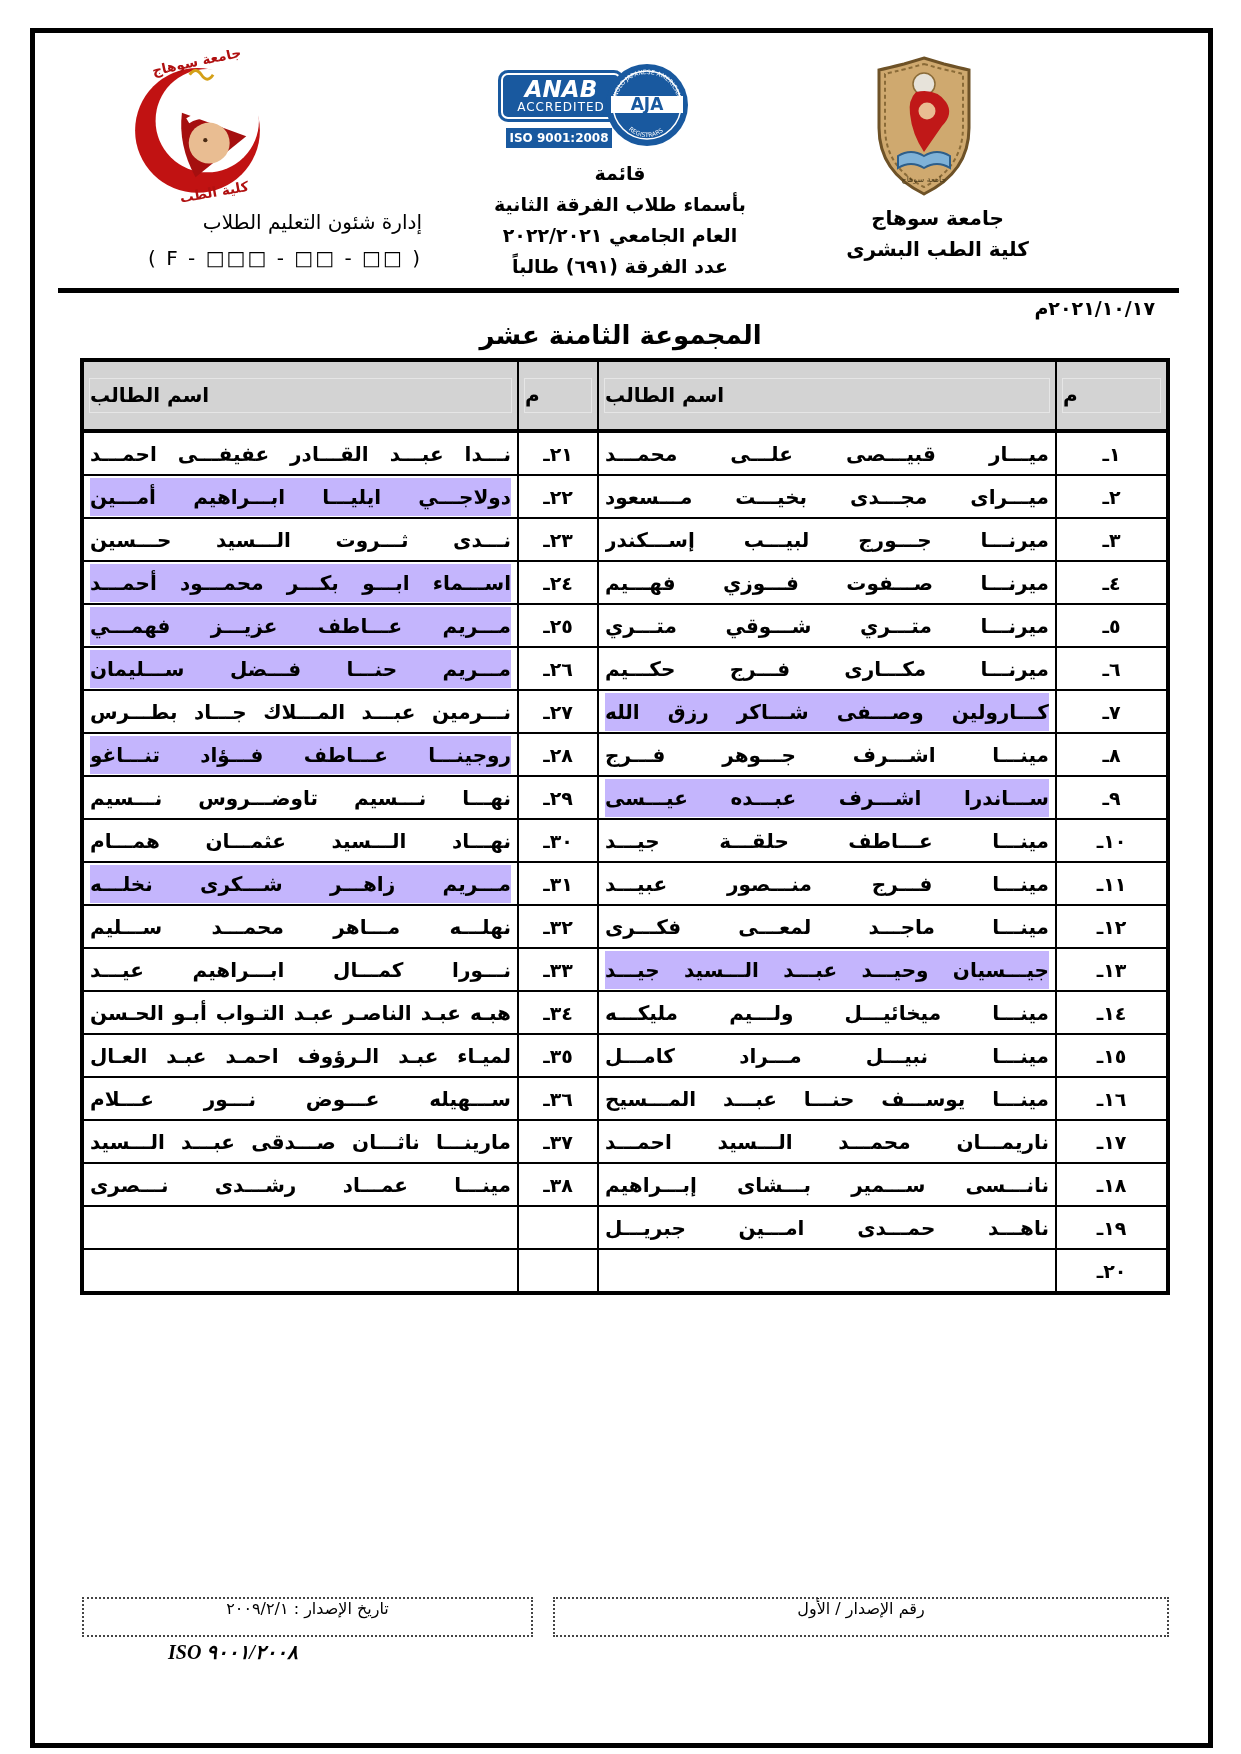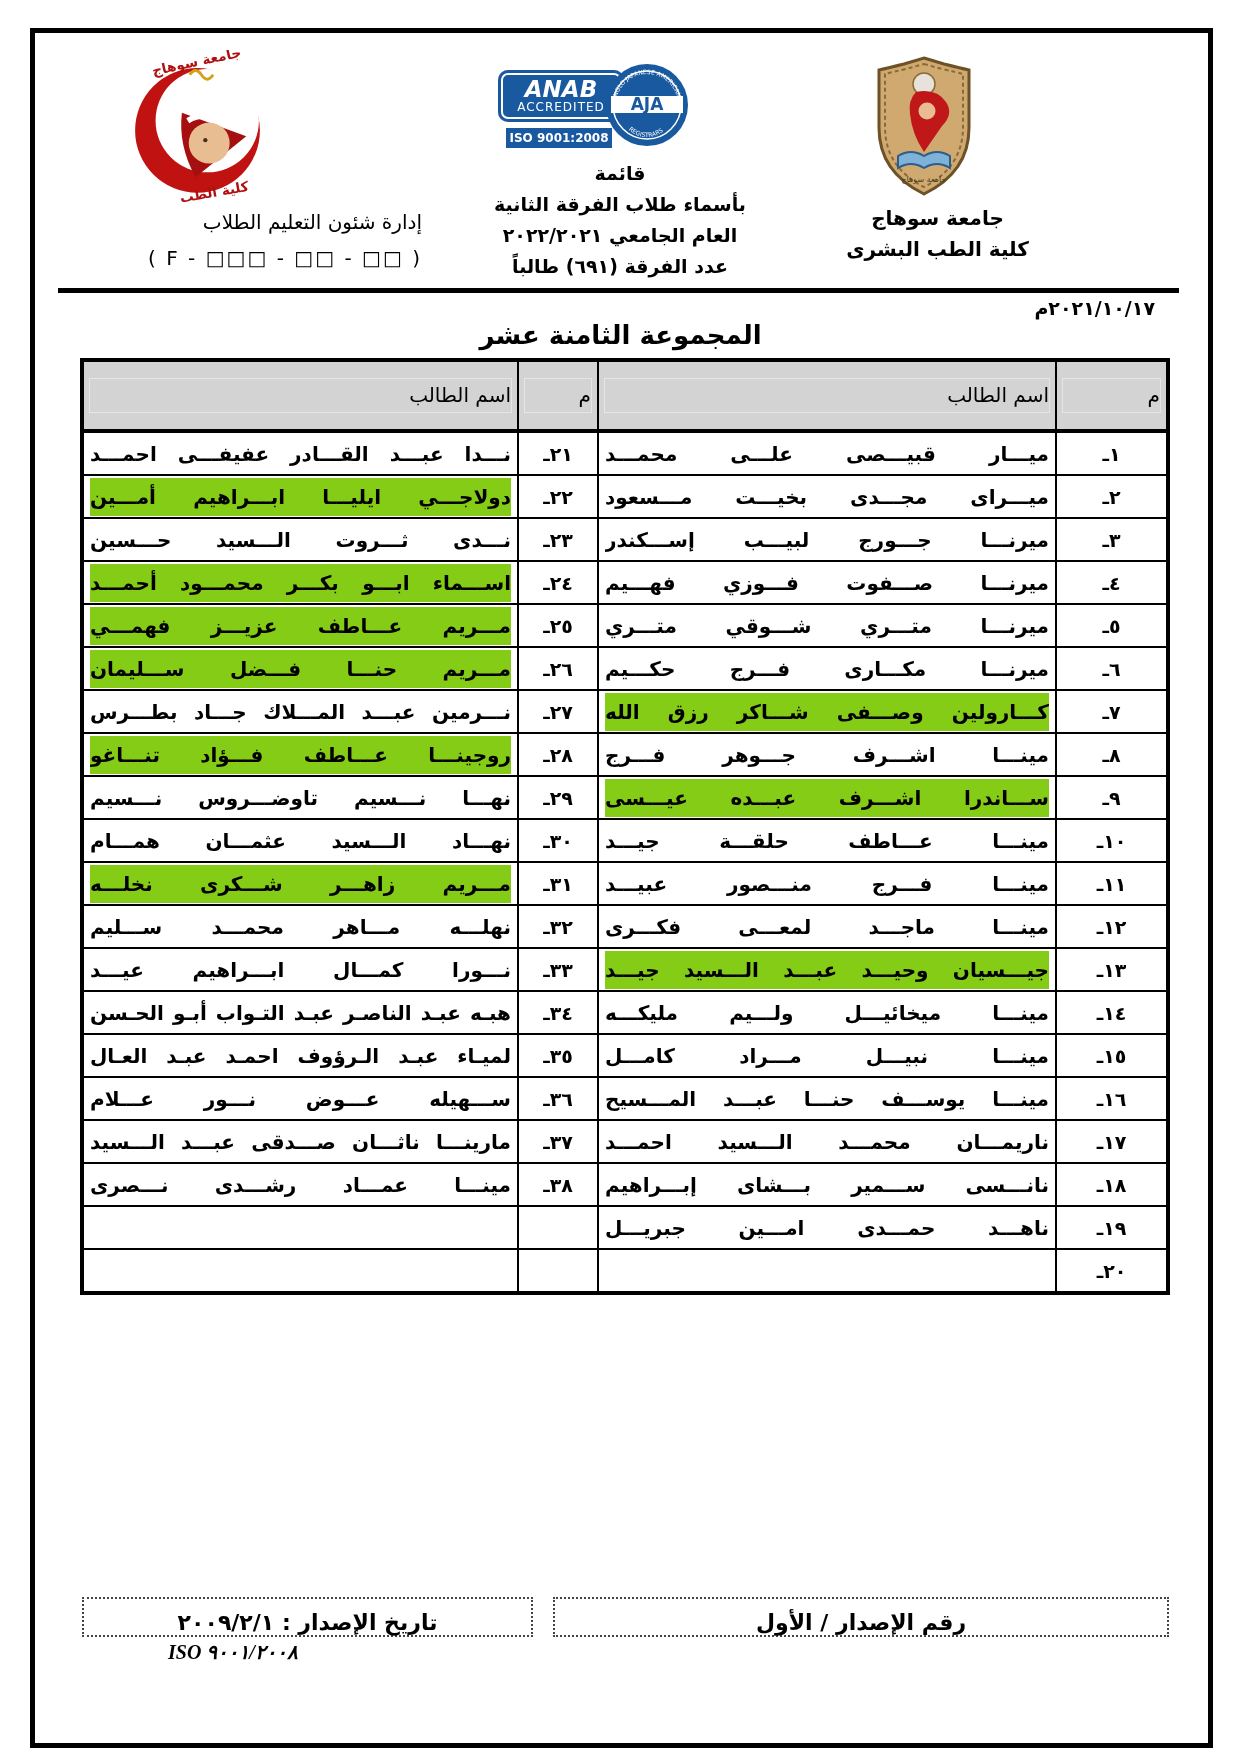--- a/index.html
+++ b/index.html
@@ -25,28 +25,28 @@
   .logo-aja{position:absolute;left:604px;top:62px;width:86px;height:86px;}
 
   .rule{position:absolute;left:58px;top:288px;right:62px;height:5px;background:#000;}
   .date-line{position:absolute;top:297px;right:86px;direction:rtl;font-weight:bold;font-size:19px;}
   .doc-title{position:absolute;top:320px;left:0;width:1241px;text-align:center;direction:rtl;font-weight:bold;font-size:26px;}
 
   
   table.tbl{position:absolute;left:80px;top:358px;width:1086px;border-collapse:collapse;direction:rtl;table-layout:fixed;border:4px solid #000;}
   table.tbl td{border:2px solid #000;height:41px;padding:0;vertical-align:middle;}
   table.tbl td.hdr{background:#d3d3d3;height:47px;border-bottom:4px solid #000;}
-  td.hdr .hin{margin:16px 5px;border:1px solid #e6e6e6;text-align:right;font-weight:normal;font-size:20px;line-height:33px;direction:rtl;}
+  td.hdr .hin{margin:16px 5px;border:1px solid #e6e6e6;text-align:left;font-weight:bold;font-size:20px;line-height:33px;direction:rtl;}
   td.num{text-align:center;font-weight:bold;font-size:19px;direction:rtl;}
   td.name{padding:0;}
   td.name .nm{display:block;margin:0 6px;height:38px;line-height:38px;font-weight:bold;font-size:20px;direction:rtl;text-align:justify;text-align-last:justify;white-space:nowrap;overflow:hidden;}
-  td.name .nm.hl{background:#84cc16;}
+  td.name .nm.hl{background:#c4b5fd;}
 
   
-  .fbox{position:absolute;top:1597px;height:36px;border:2px dotted #444;display:flex;align-items:flex-end;justify-content:center;direction:rtl;font-weight:bold;font-size:22px;background:#fff;}
+  .fbox{position:absolute;top:1597px;height:36px;border:2px dotted #444;display:flex;align-items:flex-start;justify-content:center;direction:rtl;font-weight:normal;font-size:16px;background:#fff;}
   .fbox.right{left:553px;width:612px;}
   .fbox.left{left:82px;width:447px;}
   .iso-line{position:absolute;left:168px;top:1640px;direction:ltr;font-family:"Liberation Serif",serif;font-style:italic;font-weight:bold;font-size:20px;}
 </style>
 </head>
 <body>
 
 <div class="frame"></div>
 
 <svg class="logo-crescent" viewBox="0 0 200 155" xmlns="http://www.w3.org/2000/svg">

